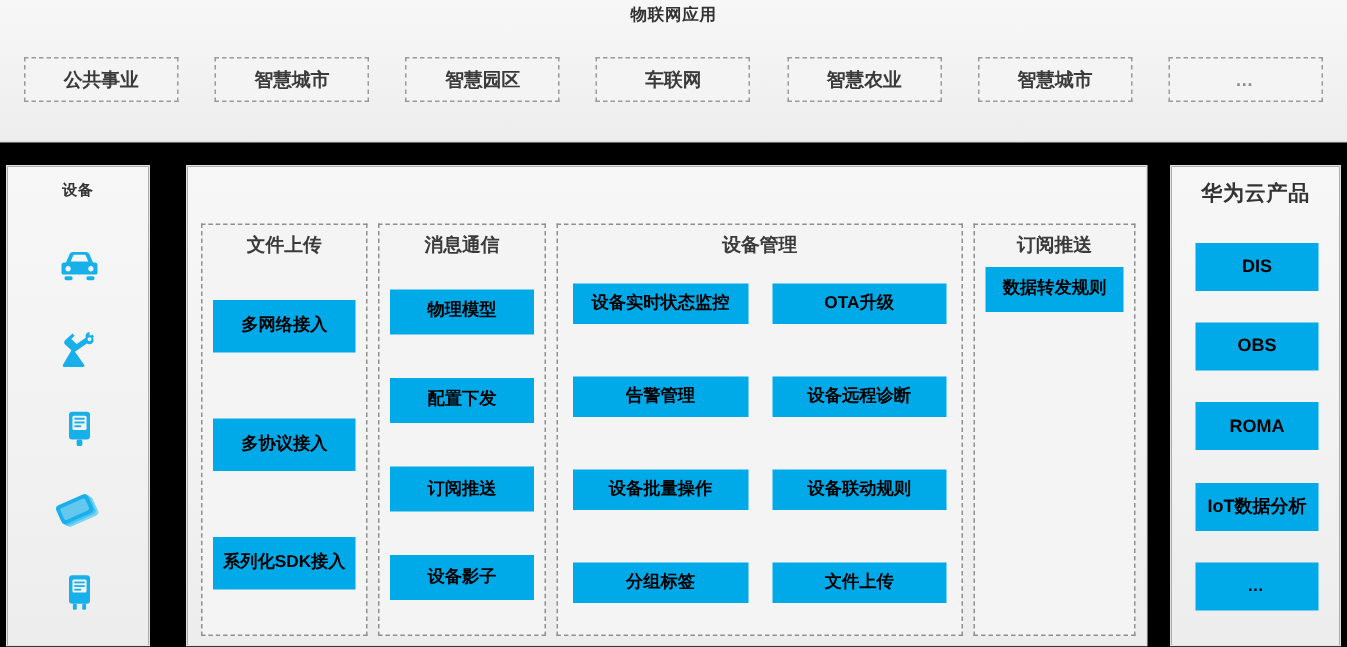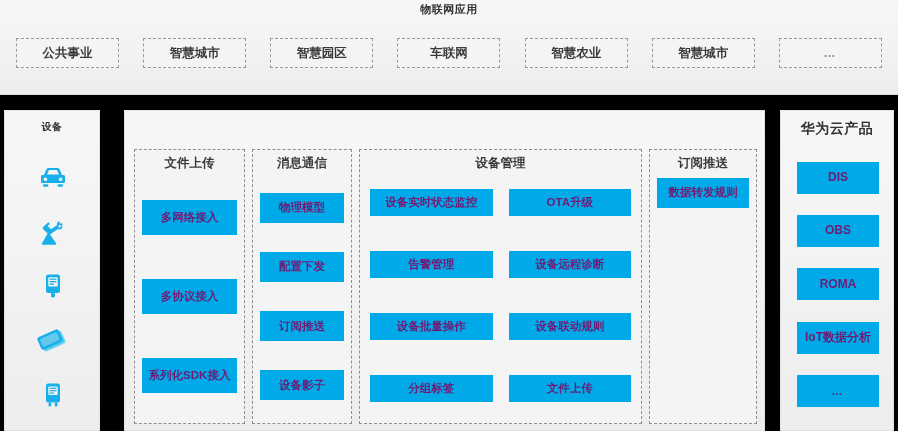--- a/index.html
+++ b/index.html
@@ -88,32 +88,32 @@
     justify-content:space-around;align-items:center;
     padding:2px 7px 8px;box-sizing:border-box;
   }
   #grp-connect{flex:0 0 110px;}
   #grp-message{flex:0 0 88px;}
   #grp-manage{flex:1 1 auto;}
   #grp-flow{flex:0 0 108px;}
 
   .btn{
     background:#00aae8;
-    color:#701a75;
+    color:#000000;
     display:flex;align-items:center;justify-content:center;
     text-align:center;
     font-size:11.5px;font-weight:bold;
     line-height:1.15;
     box-sizing:border-box;
     padding:8px 3px;
     border:none;
     font-family:inherit;
   }
   #grp-connect .btn{width:95px;height:35px;}
-  #grp-message .btn{width:84px;height:30px;}
+  #grp-message .btn{width:96px;height:30px;}
 
   
   #manage-grid{
     flex:1;
     display:grid;
     grid-template-columns:1fr 1fr;
     grid-template-rows:repeat(4,1fr);
     gap:12px 16px;
     padding:2px 10px 10px;
     box-sizing:border-box;

